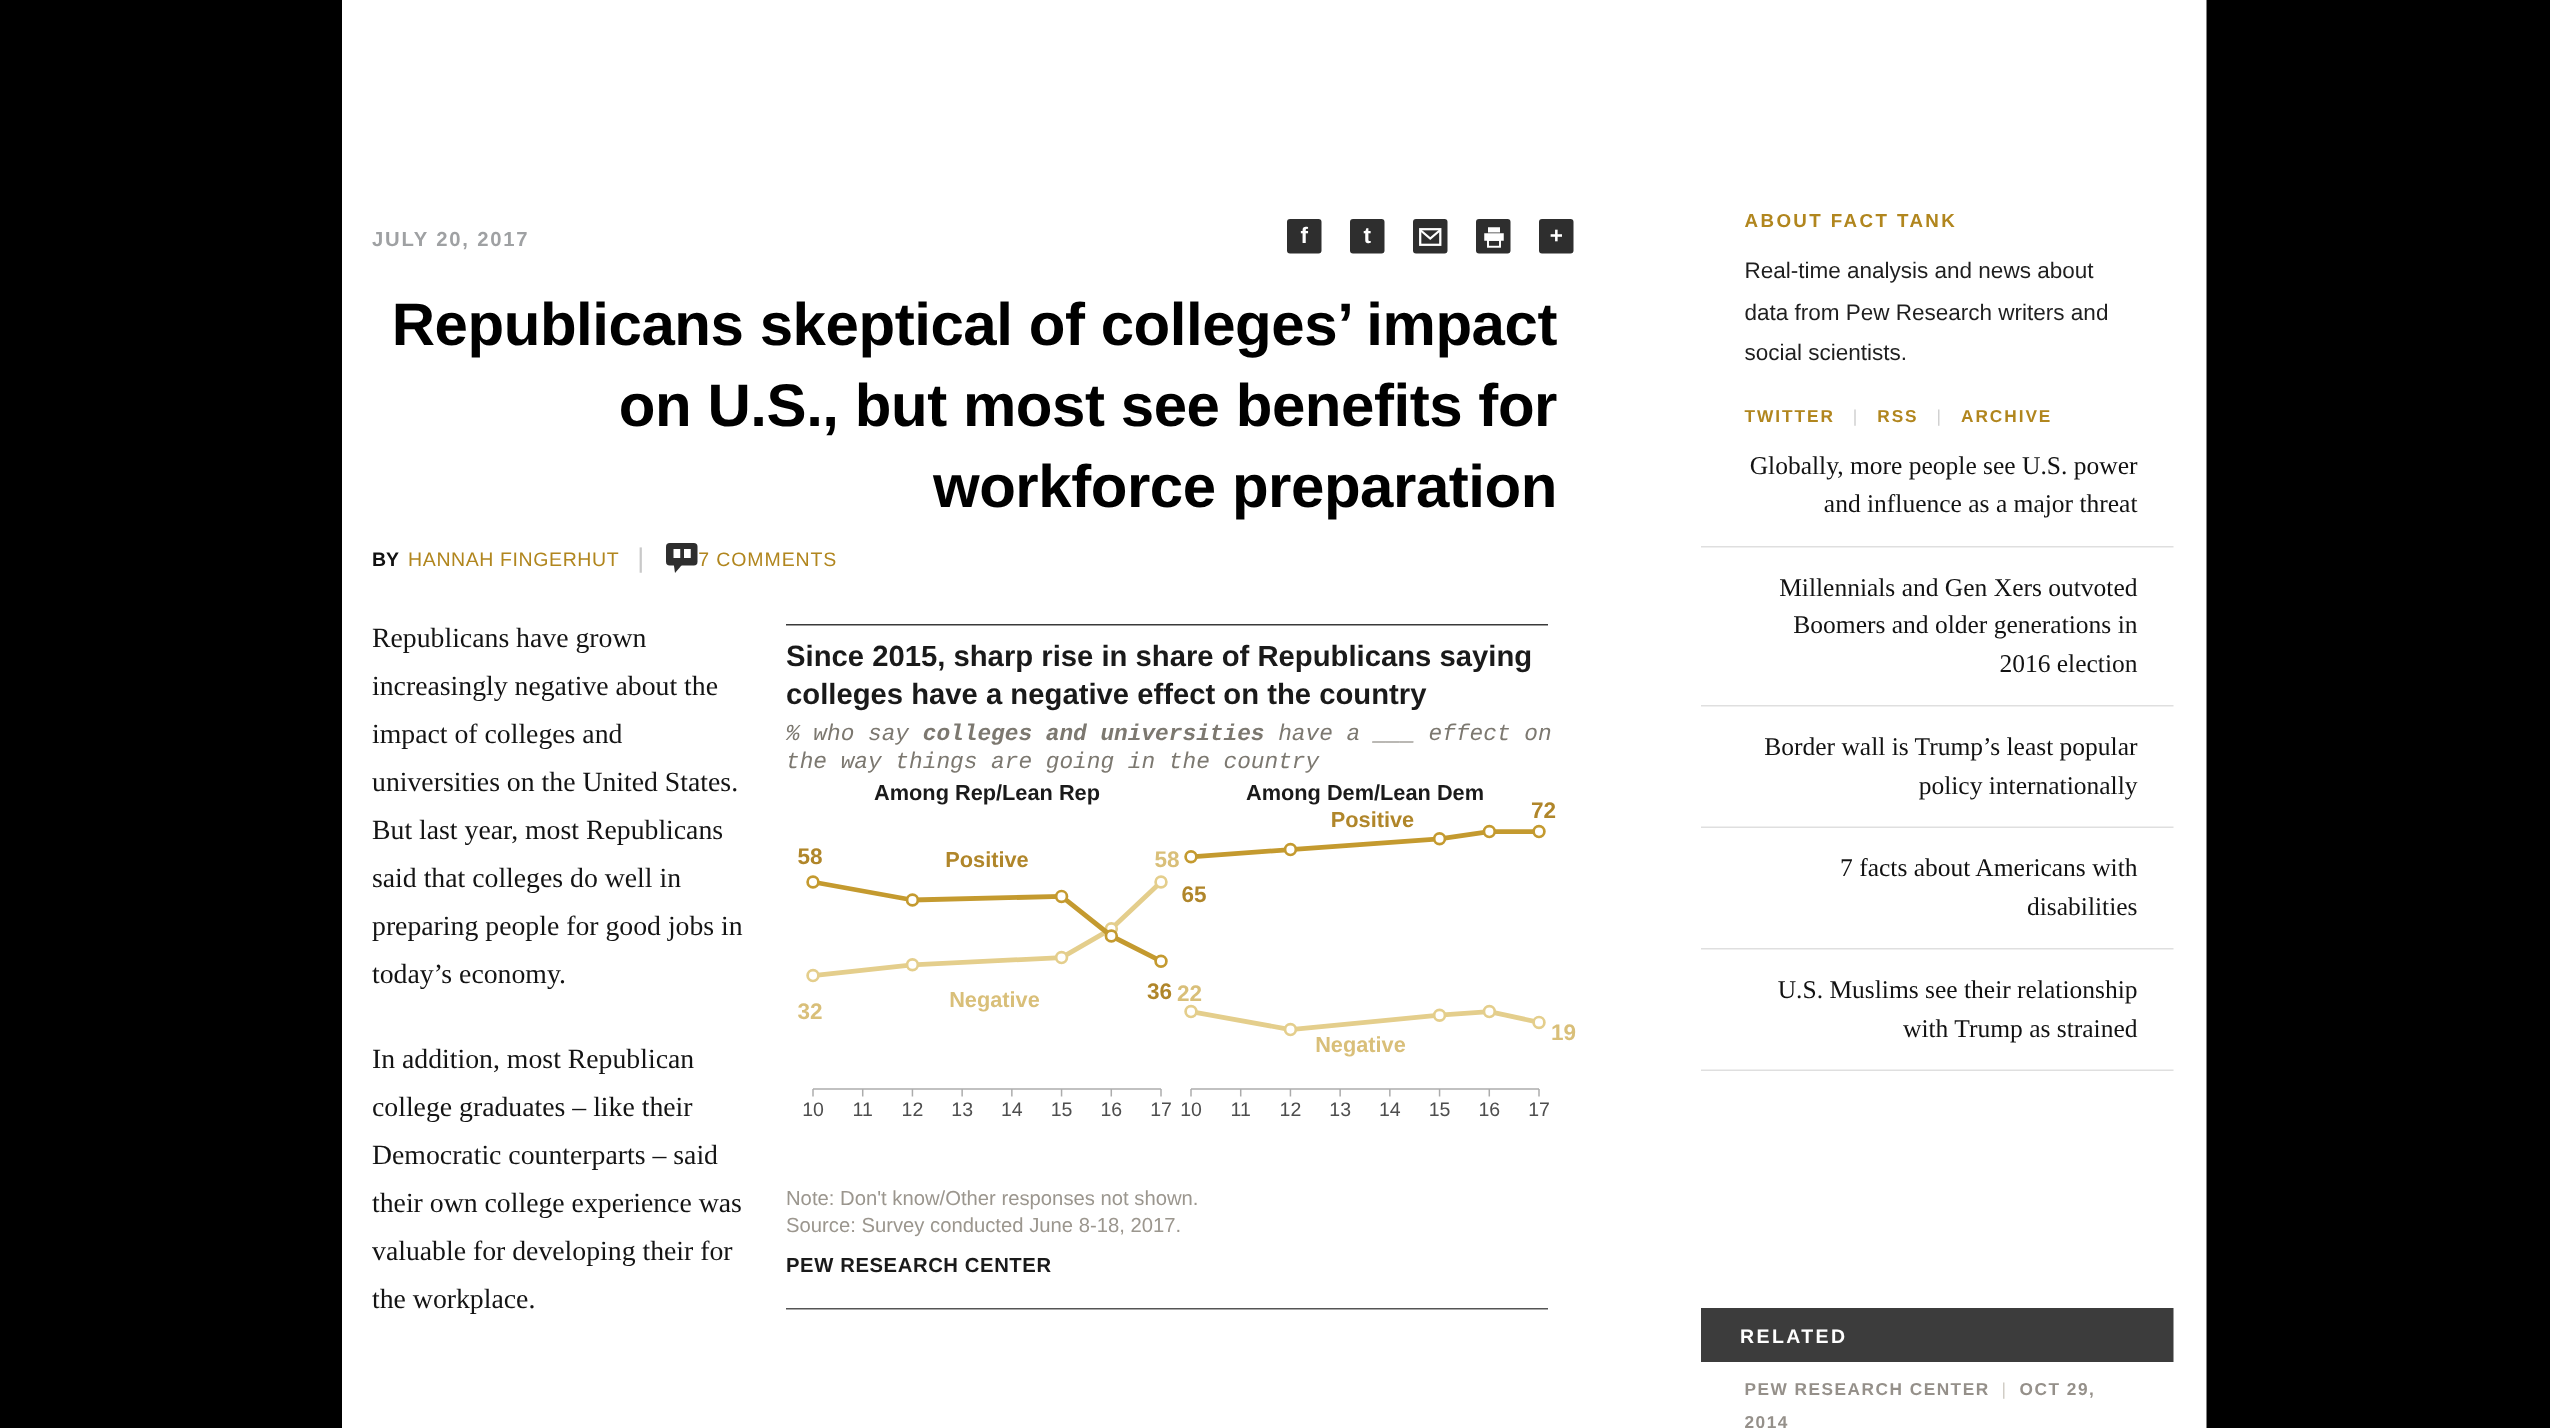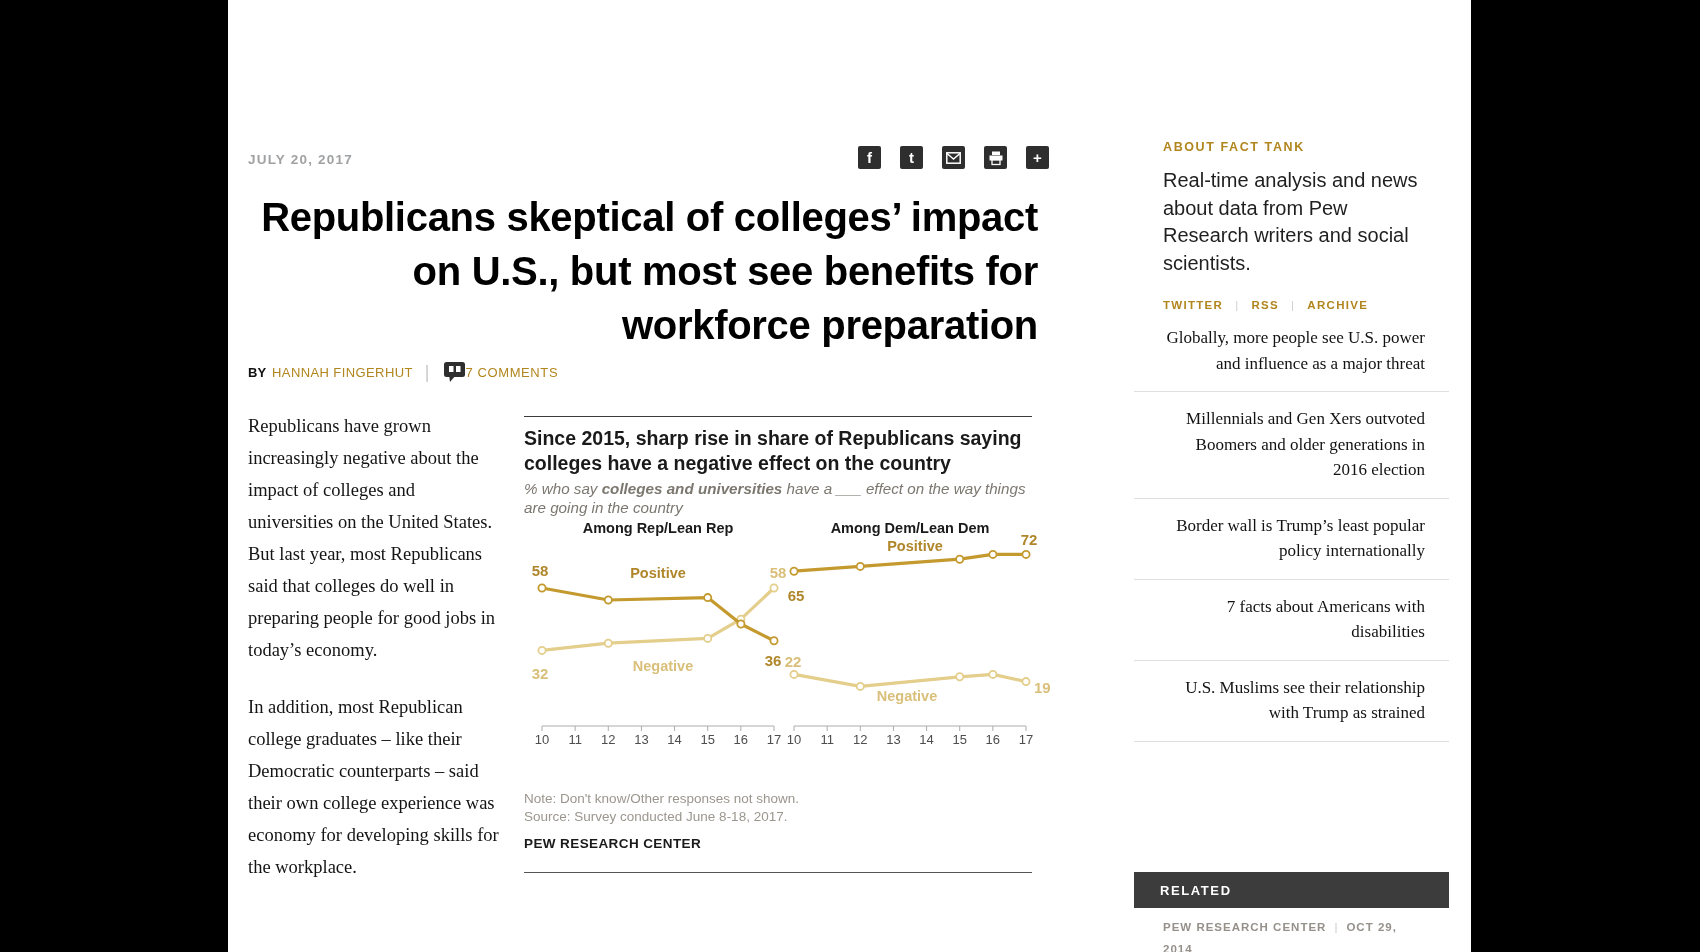--- a/index.html
+++ b/index.html
@@ -33,33 +33,33 @@
   
   .main { position:absolute; left:20px; top:398px; width:788px; }
   .chart-block { float:right; width:512px; height:482px; margin-left:24px; margin-bottom:8px; position:relative; }
   .para { font-family:"Liberation Serif",serif; font-size:18.5px; line-height:32px; color:#141414; }
   .para + .para { margin-top:25px; }
   .para:first-of-type { margin-top:12px; }
 
   
   .chart-rule-top { position:absolute; left:0; top:18px; width:508px; border-top:1px solid #3A3A3A; }
   .chart-title { position:absolute; left:0; top:28px; width:505px; font-size:19.5px; line-height:25px; font-weight:bold; color:#1A1A1A; }
-  .chart-subtitle { position:absolute; left:0; top:82px; width:512px; font-family:Liberation Sans, sans-serif; font-style:italic;
+  .chart-subtitle { position:absolute; left:0; top:82px; width:512px; font-family:Liberation Mono, monospace; font-style:italic;
     font-size:15.2px; line-height:18.5px; color:#7C7870; }
   .chart-subtitle b { font-weight:bold; }
   .plot-wrap { position:absolute; left:0; top:120px; width:534px; height:244px; overflow:visible; }
   svg { font-family:"Liberation Sans",sans-serif; overflow:visible; }
   .chart-note { position:absolute; left:0; top:392px; font-size:13.5px; line-height:17.5px; color:#9B968E; }
   .chart-brand { position:absolute; left:0; top:438px; font-size:13.5px; font-weight:bold; letter-spacing:0.4px; color:#1A1A1A; }
   .chart-rule-bottom { position:absolute; left:0; top:474px; width:508px; border-top:1px solid #555; }
 
   
   .sidebar { position:absolute; left:906px; top:140px; width:316px; }
   .side-kicker { margin-left:29px; font-size:12.5px; font-weight:bold; letter-spacing:1.6px; color:#B1861E; }
-  .about-text { margin:13px 0 11px 29px; width:258px; font-size:20px; line-height:27.5px; color:#1F1F1F; }
+  .about-text { margin:13px 0 11px 29px; width:258px; font-size:15px; line-height:27.5px; color:#1F1F1F; }
   .side-links { margin:22px 0 0 29px; font-size:11.5px; font-weight:bold; letter-spacing:1.3px; color:#B1861E; display:flex; align-items:center; }
   .side-links a { color:#B1861E; text-decoration:none; cursor:pointer; }
   .side-links .pipe { color:#CFCFCF; margin:0 12px; font-weight:normal; }
   .side-bar-header { position:relative; margin-top:26px; width:315px; height:36px; background:#3C3C3C; color:#FFF;
     font-size:13px; font-weight:bold; letter-spacing:1.6px; display:flex; align-items:center; padding-left:26px; }
   .posts { list-style:none; width:315px; }
   .posts li { padding:14px 24px 15px 29px; border-bottom:1px solid #DFDFDF; font-family:"Liberation Serif",serif;
     font-size:17px; line-height:25.5px; color:#121212; cursor:pointer;text-align:right; }
   .related-header { position:absolute; top:706px; left:0; }
   .related-meta { position:absolute; top:776px; left:29px; width:245px; font-size:11.5px; font-weight:bold;
@@ -196,21 +196,21 @@
           </svg>
       </div>
       <div class="chart-note">
         <div>Note: Don't know/Other responses not shown.</div>
         <div>Source: Survey conducted June 8-18, 2017.</div>
       </div>
       <div class="chart-brand">PEW RESEARCH CENTER</div>
       <div class="chart-rule-bottom"></div>
     </div>
     <p class="para">Republicans have grown increasingly negative about the impact of colleges and universities on the United States. But last year, most Republicans said that colleges do well in preparing people for good jobs in today’s economy.</p>
-    <p class="para">In addition, most Republican college graduates – like their Democratic counterparts – said their own college experience was economy for developing skills for the workplace.</p>
+    <p class="para">In addition, most Republican college graduates – like their Democratic counterparts – said their own college experience was valuable for developing their for the workplace.</p>
   </div>
 
   <div class="sidebar">
     <div class="side-kicker">ABOUT FACT TANK</div>
     <div class="about-text">Real-time analysis and news about data from Pew Research writers and social scientists.</div>
     <div class="side-links">
       <a>TWITTER</a>
       <span class="pipe">|</span>
       <a>RSS</a>
       <span class="pipe">|</span>

